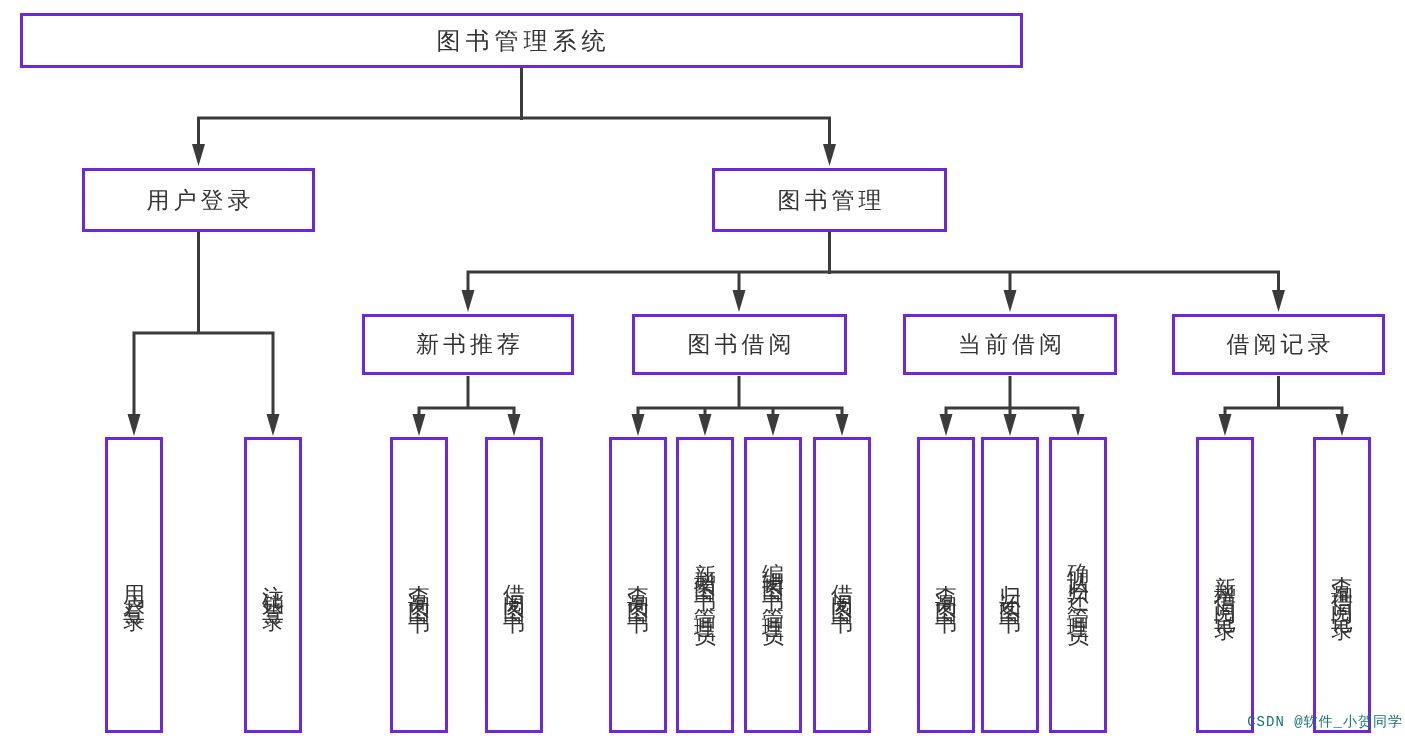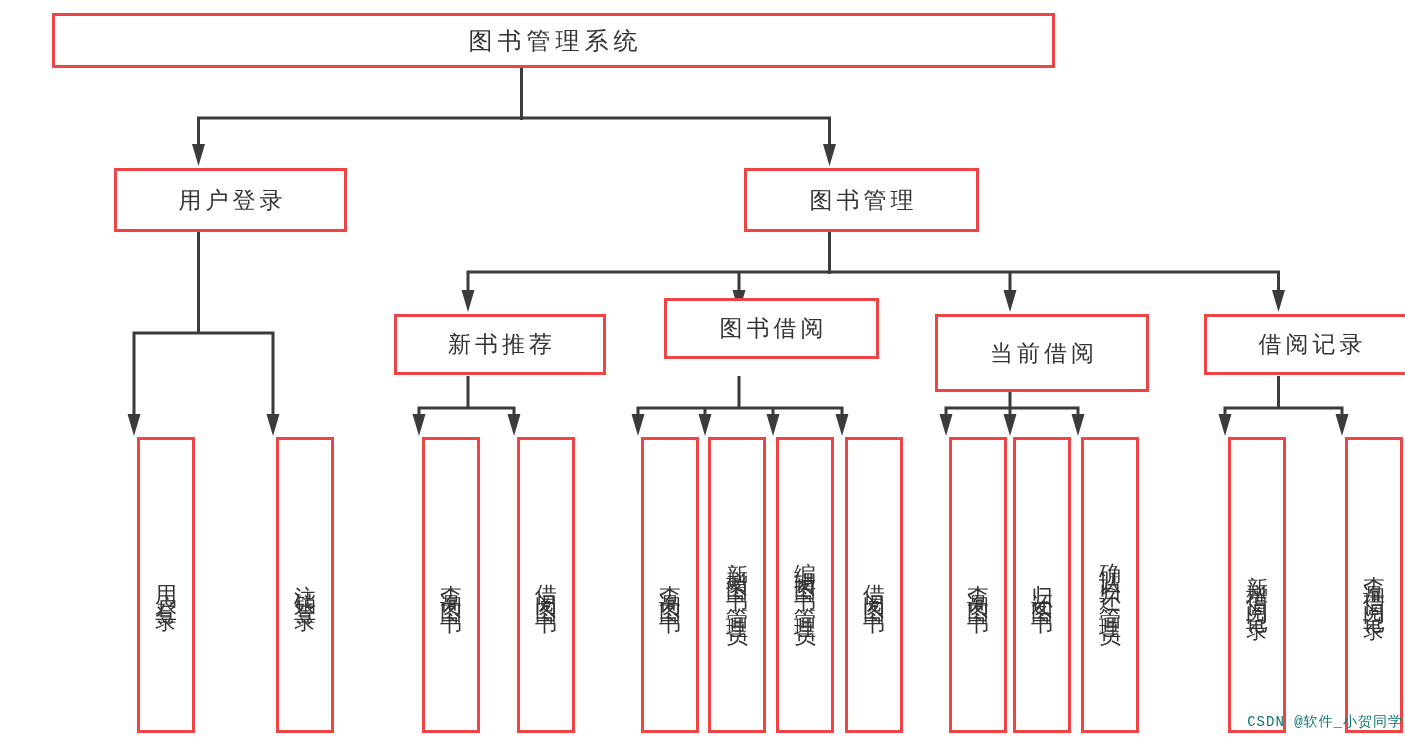--- a/index.html
+++ b/index.html
@@ -14,27 +14,26 @@
   svg.connectors {
     position: absolute;
     left: 0; top: 0;
     width: 1405px; height: 747px;
     pointer-events: none;
   }
   .box {
     position: absolute;
     box-sizing: border-box;
     background: #ffffff;
-    border: 3px solid #ef4444;
+    border: 3px solid #6d28d9;
     color: #333333;
     display: flex;
     align-items: center;
     justify-content: center;
     text-align: center;
-    margin-left: 32px;
   }
   .hbox {
     font-size: 23px;
     letter-spacing: 4px;
     text-indent: 4px;
     white-space: nowrap;
   }
   .root-box {
     font-size: 24px;
     letter-spacing: 5px;
@@ -95,22 +94,22 @@
       <polygon points="1335.5,414 1348.5,414 1342,436"></polygon>
     </g>
   </svg>
 
   <div class="box hbox root-box" style="left:20px; top:13px; width:1003px; height:55px;">图书管理系统</div>
 
   <div class="box hbox" style="left:82px; top:168px; width:233px; height:64px;">用户登录</div>
   <div class="box hbox" style="left:362px; top:314px; width:212px; height:61px;">新书推荐</div>
 
   <div class="box hbox" style="left:712px; top:168px; width:235px; height:64px;">图书管理</div>
-  <div class="box hbox" style="left:632px; top:298px; width:215px; height:61px;">图书借阅</div>
-  <div class="box hbox" style="left:903px; top:314px; width:214px; height:78px;">当前借阅</div>
+  <div class="box hbox" style="left:632px; top:314px; width:215px; height:61px;">图书借阅</div>
+  <div class="box hbox" style="left:903px; top:314px; width:214px; height:61px;">当前借阅</div>
   <div class="box hbox" style="left:1172px; top:314px; width:213px; height:61px;">借阅记录</div>
 
   <div class="box vbox" style="left:105px; top:437px; width:58px; height:296px;">用户登录</div>
   <div class="box vbox" style="left:244px; top:437px; width:58px; height:296px;">注销登录</div>
 
   <div class="box vbox" style="left:390px; top:437px; width:58px; height:296px;">查询图书</div>
   <div class="box vbox" style="left:485px; top:437px; width:58px; height:296px;">借阅图书</div>
 
   <div class="box vbox" style="left:609px; top:437px; width:58px; height:296px;">查询图书</div>
   <div class="box vbox" style="left:676px; top:437px; width:58px; height:296px;">新增图书（管理员）</div>

